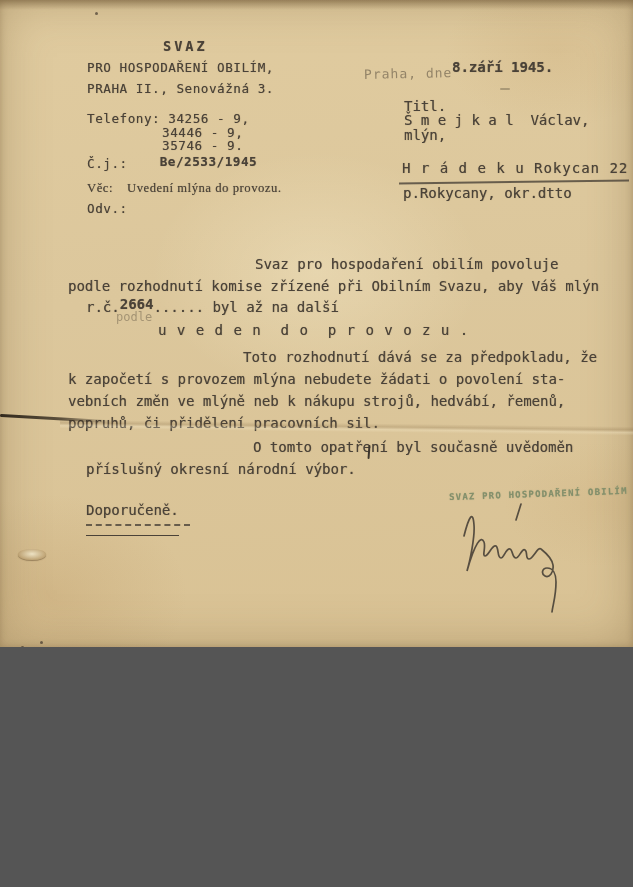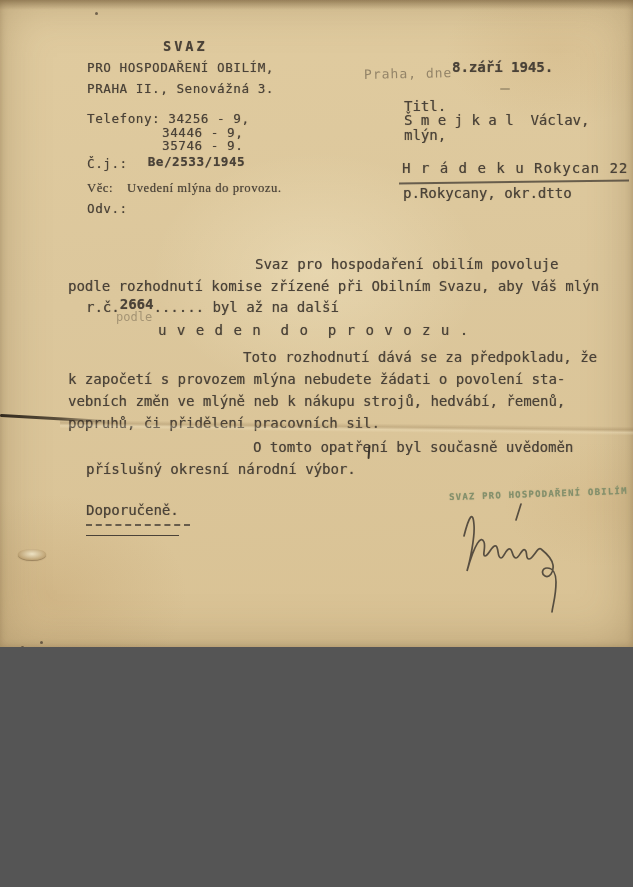--- a/index.html
+++ b/index.html
@@ -18,21 +18,21 @@
     background:linear-gradient(to bottom, rgba(104,80,46,0.45), rgba(104,80,46,0)); }
   .tl { position:absolute; white-space:pre; font-size:14px; line-height:1;
     color:#4a4238; text-shadow:0.3px 0.3px 0.7px rgba(64,54,42,0.55); }
   .sm  { font-size:12.5px; letter-spacing:0.6px; }
   .bold{ font-weight:bold; }
   .faded { color:rgba(122,108,86,0.75); text-shadow:none; }
   .raised { position:relative; top:-3px; font-weight:bold; }
   .crossed { position:absolute; left:30px; top:11px; font-size:12px;
     color:rgba(96,84,66,0.45); text-shadow:none; }
   .label-gap { margin-left:14px; }
-  .cj-val { margin-left:12px; position:relative; top:-2px;padding-left:8px; }
+  .cj-val { margin-left:24px; position:relative; top:-2px;padding-left:8px; }
   .rule { position:absolute; background:#4a4238; opacity:0.8; }
   .underline-solid { border-bottom:1.5px solid #4a4238; padding-bottom:18px; }
   .dash-rule { position:absolute; border-top:2px dashed rgba(74,66,56,0.8); }
   .stamp { position:absolute; left:449px; top:489px; font-size:9px; font-weight:bold;
     letter-spacing:1.2px; color:rgba(130,142,106,0.95); transform:rotate(-2deg);
     text-shadow:0 0 1px rgba(130,142,106,0.7); white-space:pre; }
   .crease-dark { position:absolute; left:0; top:414px; width:112px; height:3px;
     background:linear-gradient(to right, #32291d 0%, rgba(50,41,29,0.75) 55%, rgba(50,41,29,0) 100%);
     transform:rotate(3.2deg); transform-origin:left center; border-radius:2px; }
   .crease-soft { position:absolute; left:60px; top:423px; width:573px; height:9px;

